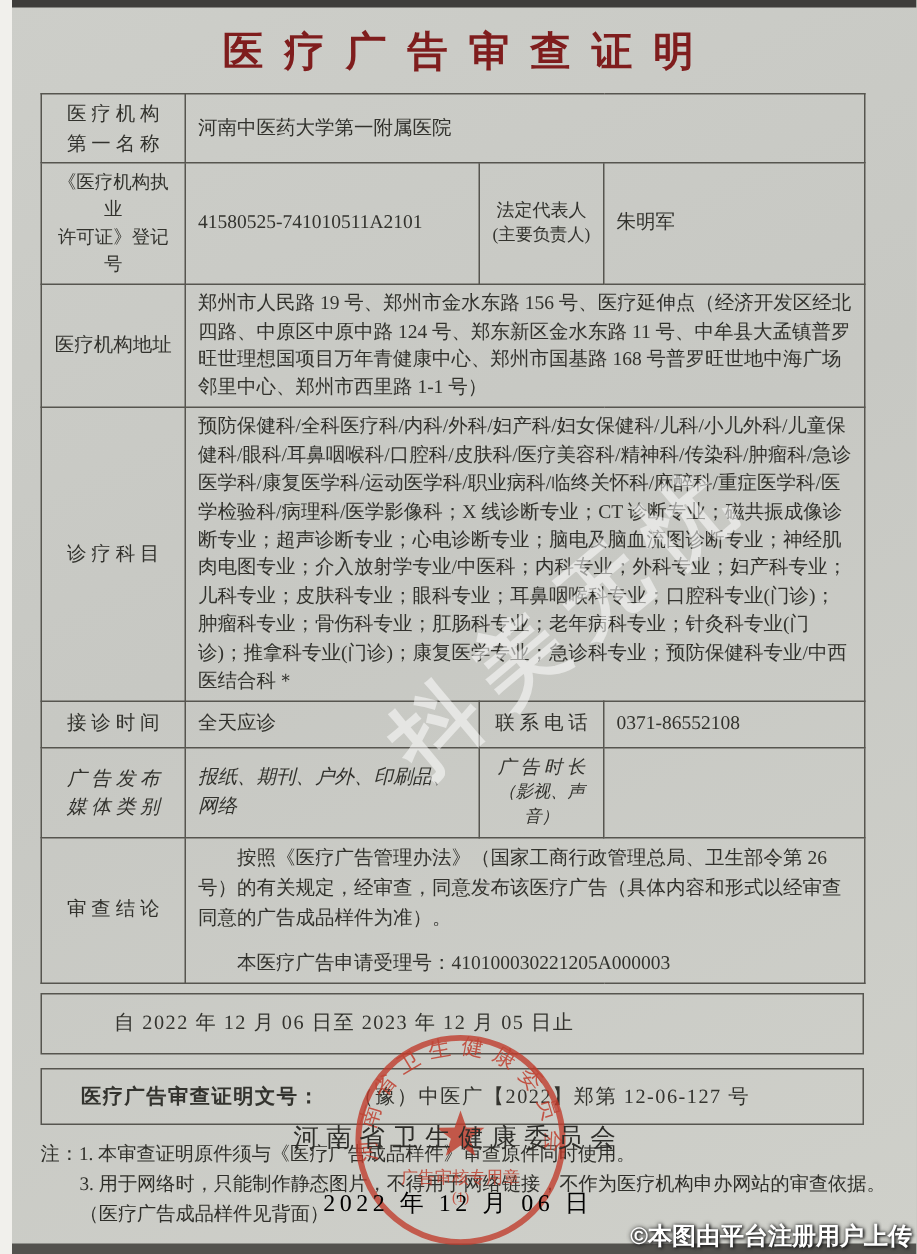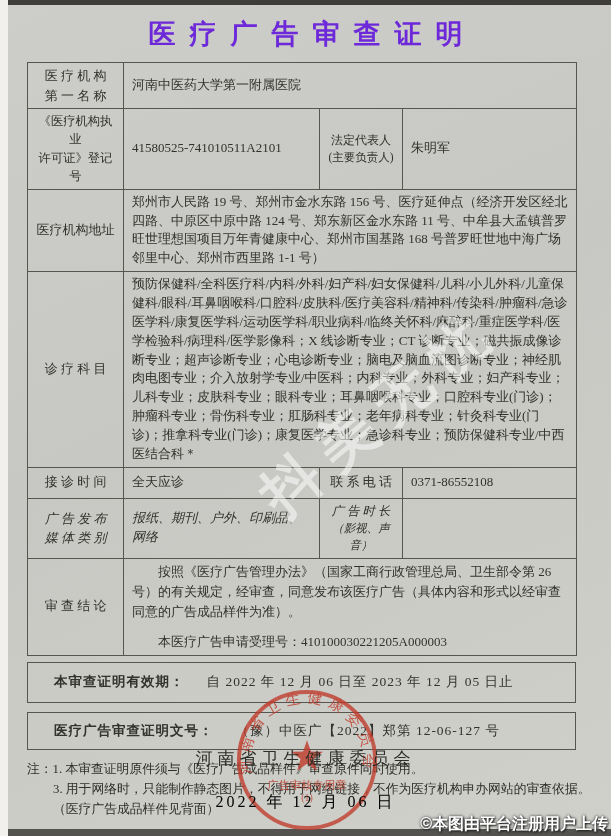--- a/index.html
+++ b/index.html
@@ -15,21 +15,21 @@
     position:absolute; inset:0;
     background:linear-gradient(155deg,#cdcec9 0%,#c7c8c3 45%,#cfd0ca 100%);
   }
   .top-strip { position:absolute; top:0; left:7px; right:0; height:5px; background:#3e3d3b; z-index:3;}
   .left-strip { position:absolute; top:0; left:0; bottom:0; width:8px; background:#f1f0ec; z-index:3;}
   .bottom-strip { position:absolute; bottom:0; left:8px; right:0; height:7px; background:#53524e; z-index:3;}
 
   .title {
     position:absolute; top:16px; left:0; width:100%;
     text-align:center; font-size:27px; font-weight:600;
-    letter-spacing:14px; text-indent:14px; color:#6d28d9; z-index:2;
+    letter-spacing:14px; text-indent:14px; color:#7f1d1d; z-index:2;
   }
 
   .doc-body { position:absolute; left:27px; top:62px; width:549px; z-index:2; }
 
   table.cert { border-collapse:collapse; table-layout:fixed; width:549px; }
   table.cert td {
     border:1px solid #56554f;
     font-size:13px; line-height:1.45;
     padding:3px 8px; vertical-align:middle; color:#32322d;
   }
@@ -158,21 +158,20 @@
       <td class="lbl">审 查 结 论</td>
       <td colspan="3" class="concl">
         <p>按照《医疗广告管理办法》（国家工商行政管理总局、卫生部令第 26 号）的有关规定，经审查，同意发布该医疗广告（具体内容和形式以经审查同意的广告成品样件为准）。</p>
         <p class="accept">本医疗广告申请受理号：410100030221205A000003</p>
       </td>
     </tr>
   </tbody>
     </table>
 
   <div class="box validity">
-    <span class="blabel">本审查证明有效期：</span>
     <span class="bvalue">自 2022 年 12 月 06 日至 2023 年 12 月 05 日止</span>
   </div>
 
   <div class="box docnum">
     <span class="blabel">医疗广告审查证明文号：</span>
     <span class="bvalue">（豫）中医广【2022】郑第 12-06-127 号</span>
   </div>
 
   <div class="notes">
     <span class="nline first"><span>注：</span><span>1. 本审查证明原件须与《医疗广告成品样件》审查原件同时使用。</span></span>

